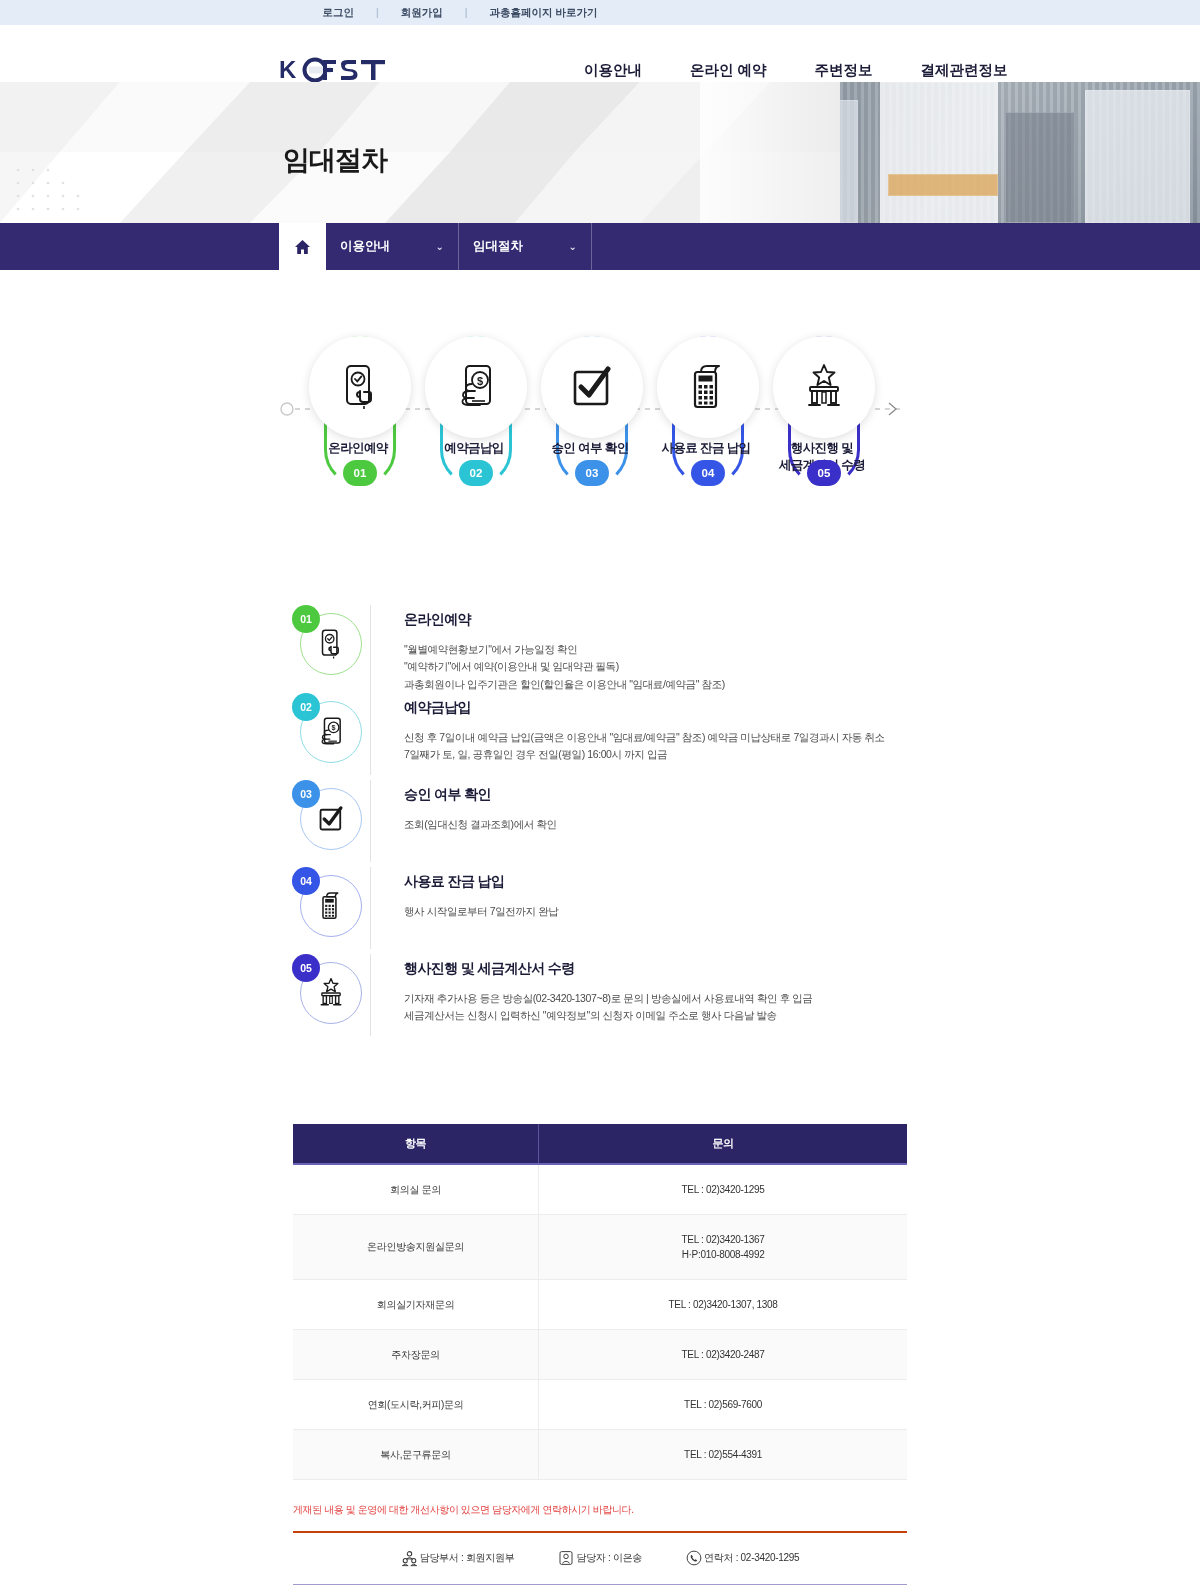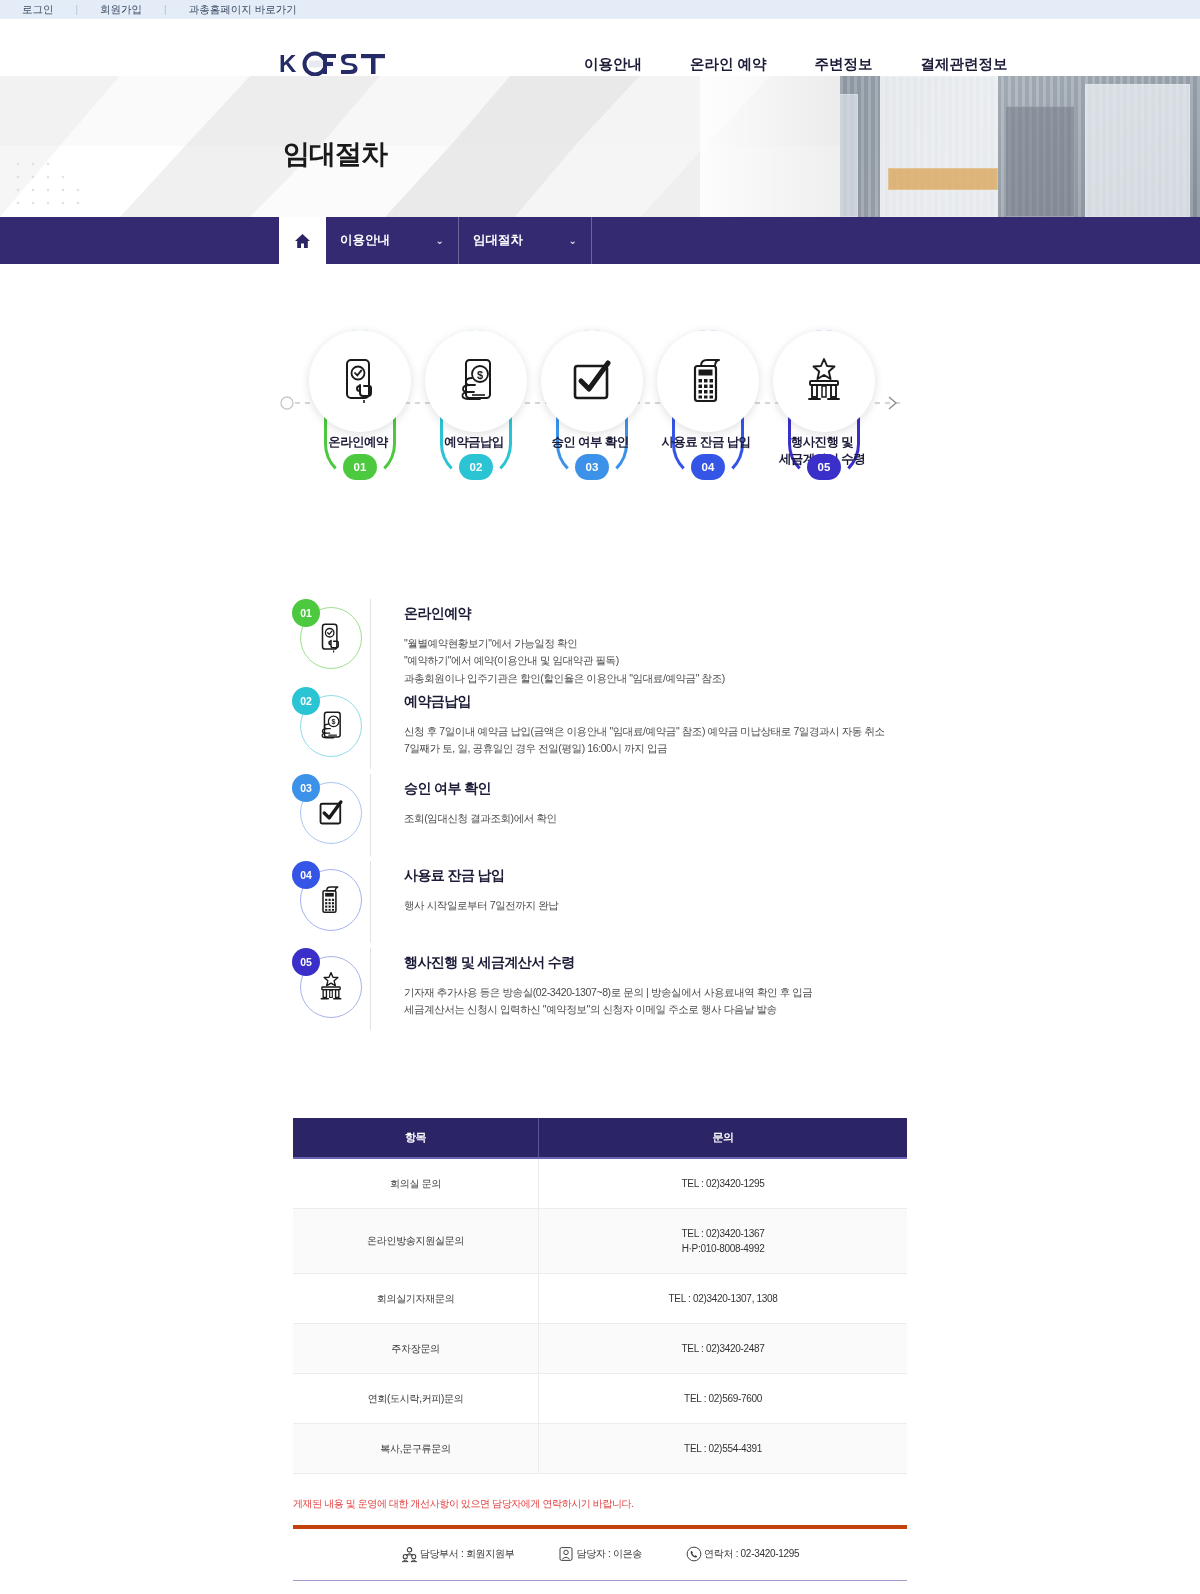--- a/index.html
+++ b/index.html
@@ -4,28 +4,29 @@
 <style>
   * { box-sizing: border-box; margin: 0; padding: 0; }
   html, body {
     width: 1200px;
     font-family: "Liberation Sans", "DejaVu Sans", sans-serif;
     background: #ffffff;
     color: #222;
   }
   
   .topbar {
-    height: 19px;
+    height: 25px;
     background: #e3ecf7;
     display: flex;
     align-items: center;
-    justify-content: flex-start;
+    justify-content: center;
     padding-right: 280px;
     font-size: 10.5px;
     color: #3c4a63;
+    font-weight: bold;
   }
   .topbar a { color: #3c4a63; text-decoration: none; padding: 0 22px; }
   .topbar .sep { color: #b6c4d8; font-size: 10px; }
 
   
   .header {
     height: 57px;
     background: #ffffff;
     display: flex;
     align-items: center;
@@ -289,21 +290,21 @@
   table.contact tbody td.c1 { border-right: 1px solid #ececec; }
   table.contact tbody tr:nth-child(even) { background: #fafafa; }
 
   .notice {
     width: 614px;
     margin: 23px auto 0 auto;
     font-size: 10px;
     color: #e23b3b;
     letter-spacing: -.4px;
     padding-bottom: 14px;
-    border-bottom: 4px solid #c2410c;
+    border-bottom: 2px solid #c2410c;
   }
   .mgrrow {
     width: 614px;
     margin: 0 auto;
     display: flex;
     justify-content: center;
     gap: 44px;
     padding: 17px 0;
     border-bottom: 1px solid #9f9ccb;
     font-size: 10px;

